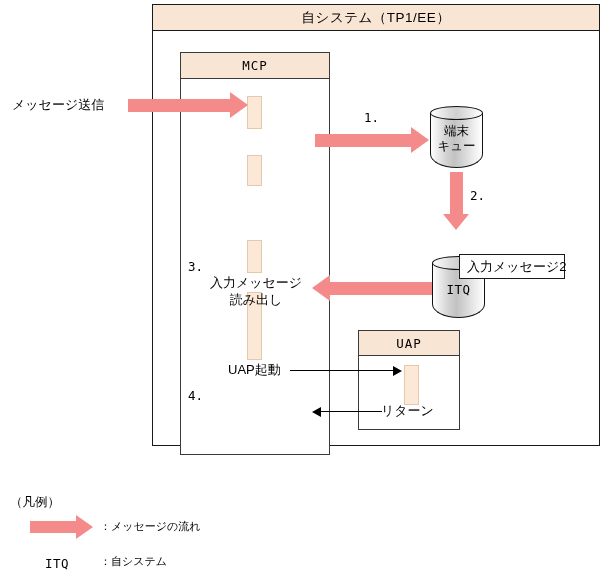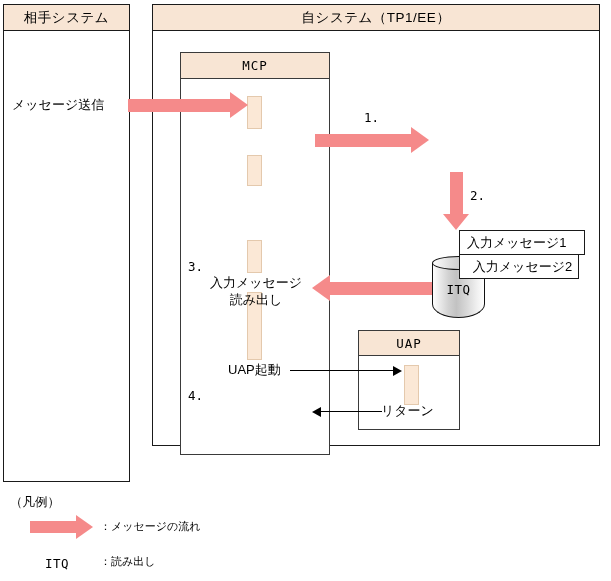--- a/index.html
+++ b/index.html
@@ -185,25 +185,20 @@
   .legend-title { position: absolute; font-size: 12.5px; }
   .legend-row   { position: absolute; font-size: 11px; white-space: pre; }
   .legend-key   { position: absolute; font-size: 12.5px;
                   font-family: "DejaVu Sans Mono", monospace; }
 </style>
 </head>
 <body>
 
 <div id="stage">
 
-  <div class="sysbox" style="left:3px; top:4px; width:127px; height:478px;">
-    <div class="hdr" style="height:26px;">
-      <span>相手システム</span>
-    </div>
-  </div>
 
   <div class="sysbox" style="left:152px; top:4px; width:448px; height:442px;">
     <div class="hdr" style="height:26px;">
       <span>自システム（TP1/EE）</span>
     </div>
   </div>
 
   <div class="cbox" style="left:180px; top:52px; width:150px; height:403px;">
     <div class="hdr" style="height:26px;">
       <span>MCP</span>
@@ -235,31 +230,34 @@
   <div class="parrow-d" style="left:456px; top:172px; height:70px;">
     <div class="shaft" style="top:0; height:44px;"></div>
     <div class="head" style="top:42px;"></div>
   </div>
 
   <div class="parrow-l" style="left:312px; top:288px; width:120px;">
     <div class="shaft" style="left:18px; width:102px;"></div>
     <div class="head" style="left:0;"></div>
   </div>
 
+  <div class="cyl" style="left:430px; top:106px; width:53px; height:62px;">
+    <div class="body"></div>
+    <div class="top"></div>
+    <div class="cap" style="top:18px;">端末
+キュー</div>
+  </div>
 
   <div class="cyl" style="left:432px; top:256px; width:53px; height:62px;">
     <div class="body"></div>
     <div class="top"></div>
     <div class="cap" style="top:26px; font-family:'DejaVu Sans Mono', monospace; letter-spacing:.5px;">ITQ</div>
   </div>
 
-  <div class="msgbox" style="left:459px; top:230px; width:126px; height:25px;">
-    <span>入力メッセージ1</span>
-  </div>
-  <div class="msgbox" style="left:459px; top:254px; width:120px; height:25px;justify-content:center;">
+  <div class="msgbox" style="left:459px; top:254px; width:106px; height:25px;">
     <span>入力メッセージ2</span>
   </div>
 
   <div class="tline" style="left:290px; top:370px; width:106px;"></div>
   <div class="thead-r" style="left:393px; top:365.5px;"></div>
 
   <div class="tline" style="left:320px; top:411px; width:50px;"></div>
   <div class="thead-l" style="left:312px; top:406.5px;"></div>
   <div class="tline" style="left:368px; top:411px; width:14px;"></div>
 
@@ -281,15 +279,15 @@
 
   <div class="legend-title" style="left:10px; top:494px;">（凡例）</div>
 
   <div class="parrow-r" style="left:30px; top:527px; width:66px;">
     <div class="shaft" style="left:0; width:48px; height:12px; top:-6px;"></div>
     <div class="head" style="left:46px; border-top-width:12px; border-bottom-width:12px; border-left-width:17px; top:-12px;"></div>
   </div>
   <div class="legend-row" style="left:100px; top:519px;">：メッセージの流れ</div>
 
   <div class="legend-key" style="left:45px; top:556px; letter-spacing:.5px;">ITQ</div>
-  <div class="legend-row" style="left:100px; top:554px;">：読み出し</div>
+  <div class="legend-row" style="left:100px; top:554px;">：自システム</div>
 
 </div>
 
 </body></html>

